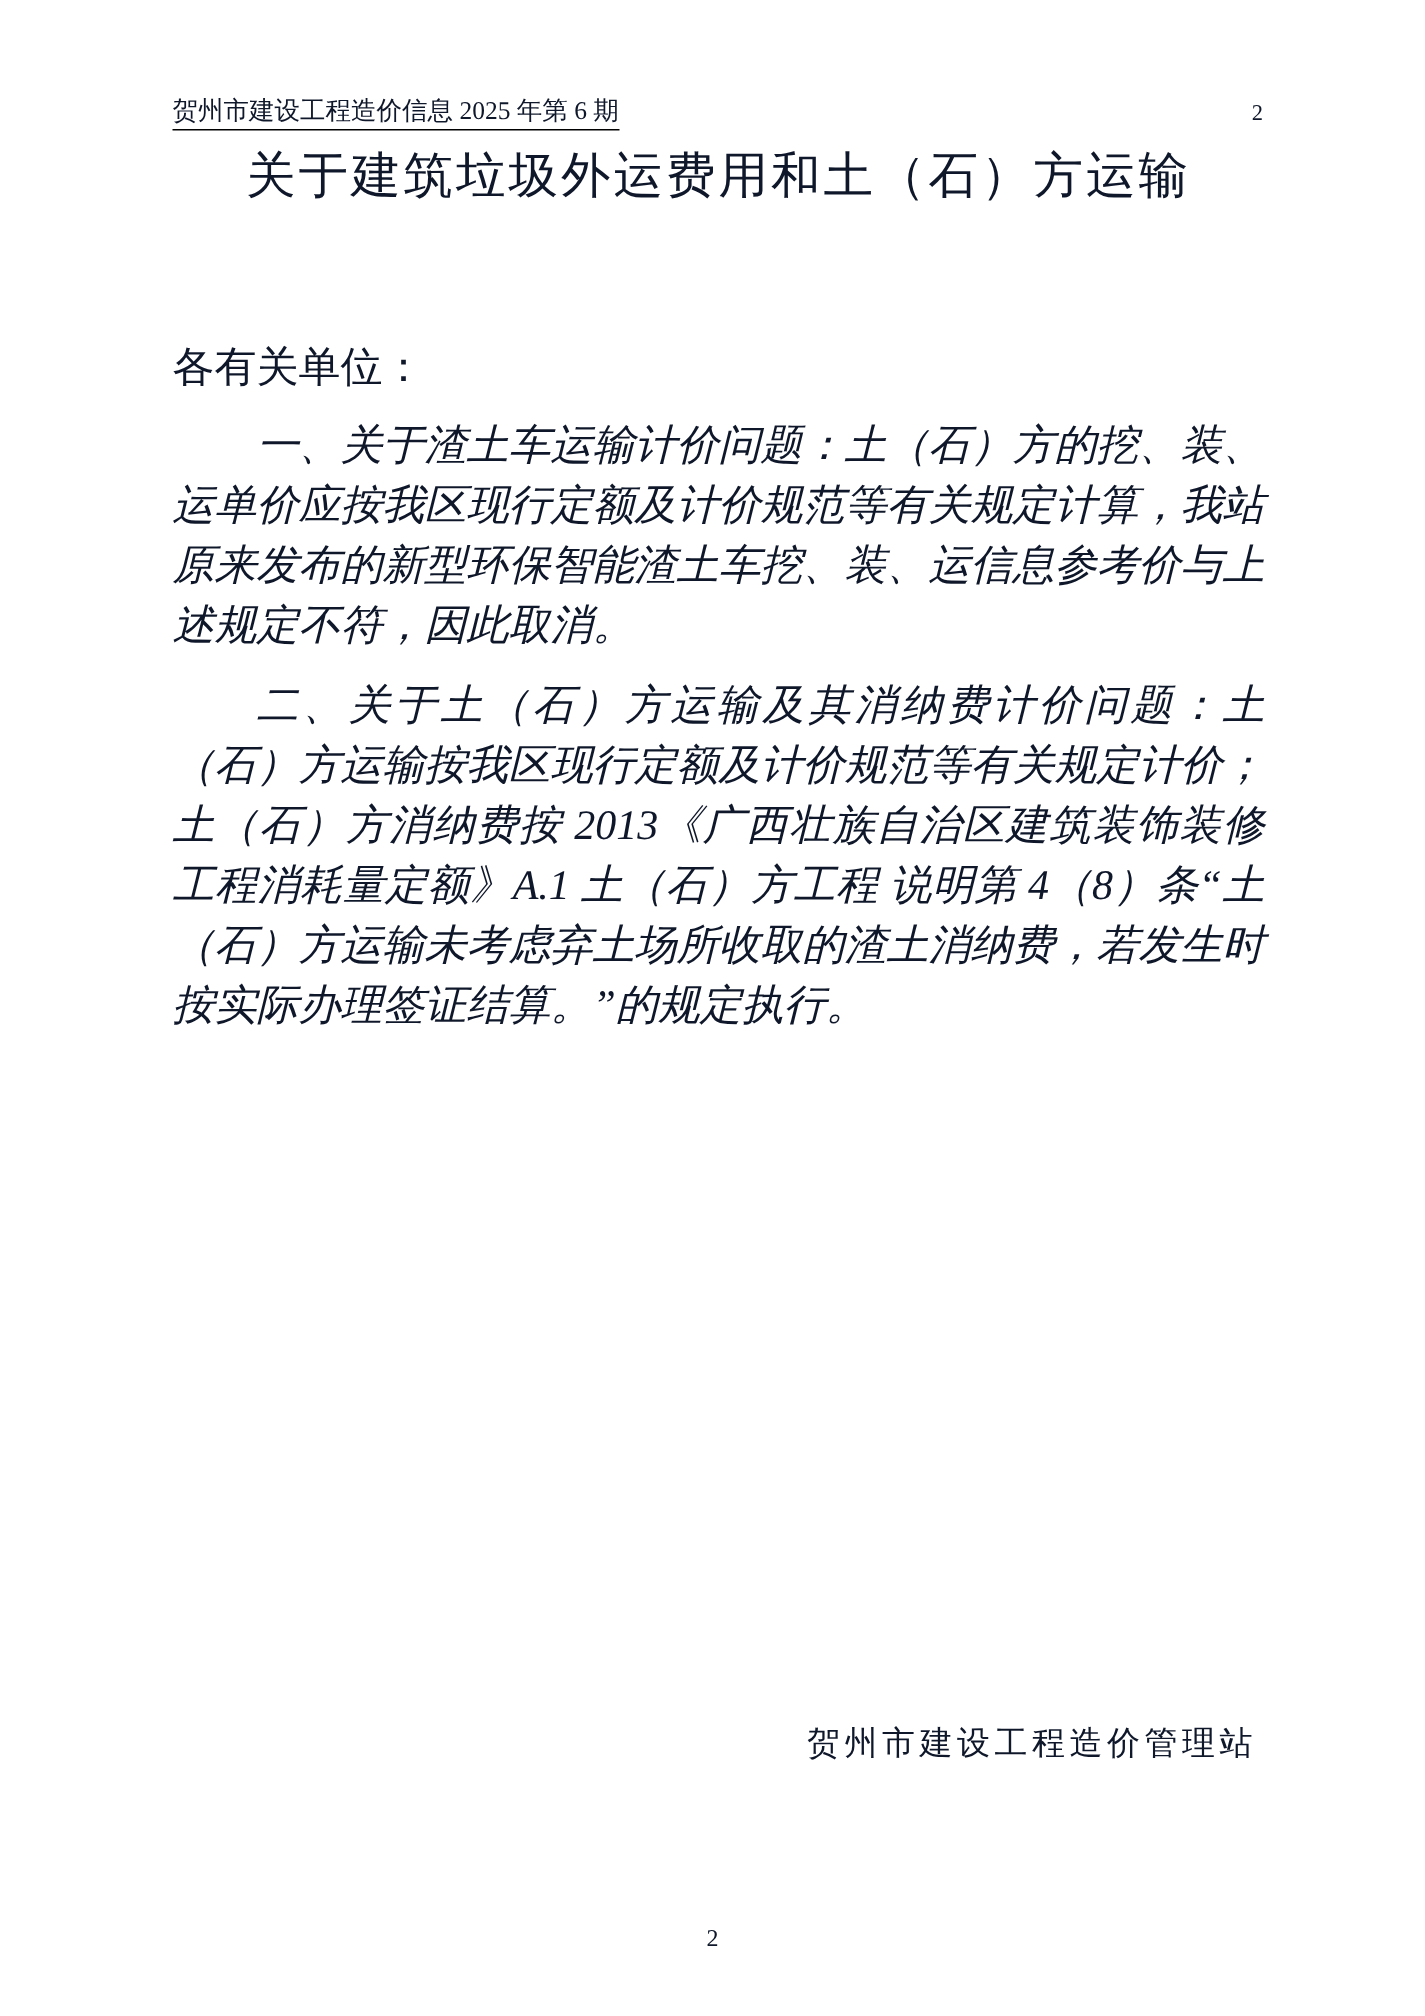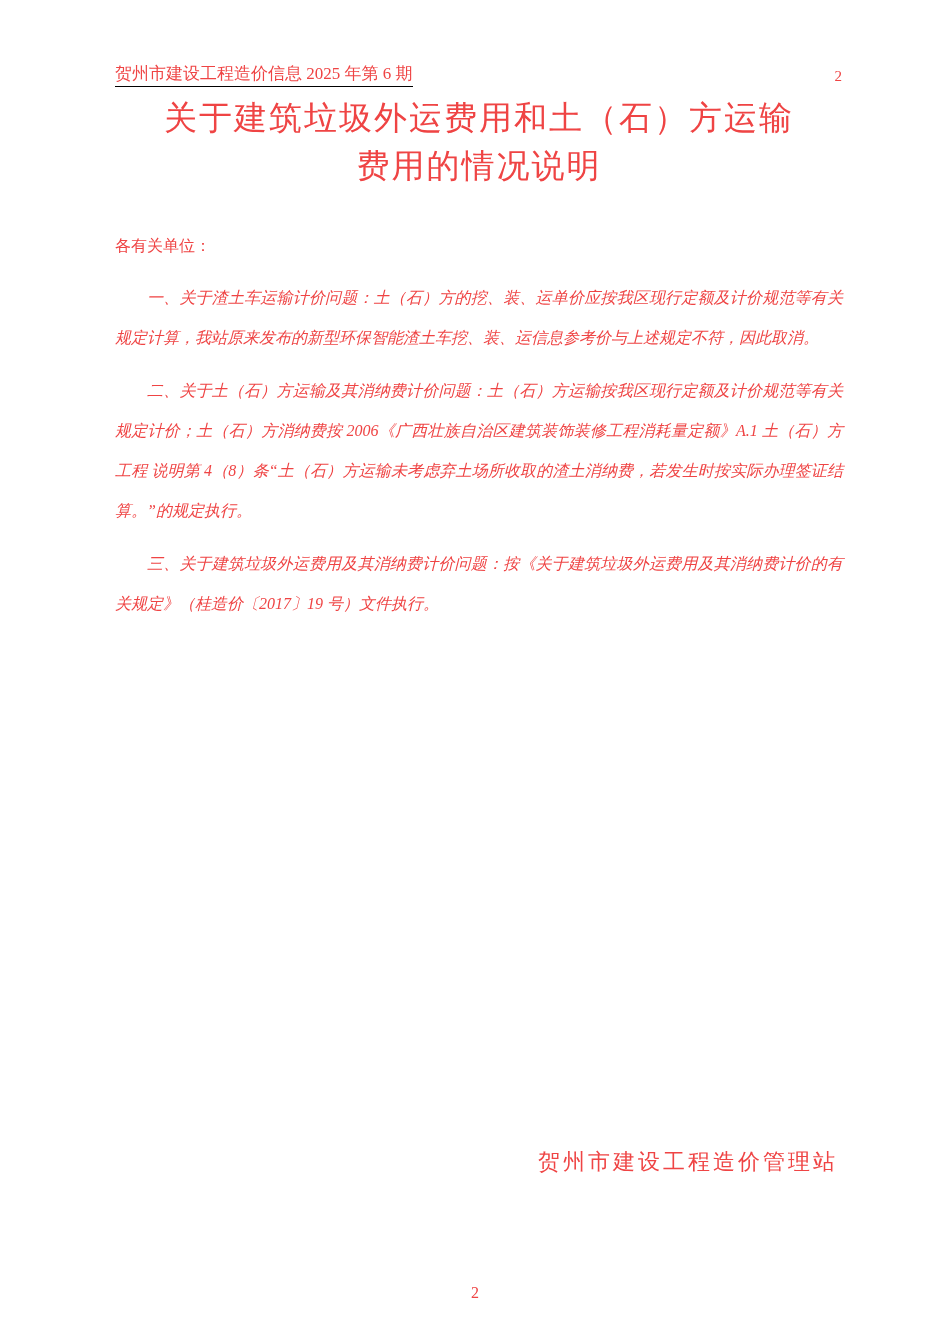--- a/index.html
+++ b/index.html
@@ -5,21 +5,21 @@
   html, body {
     margin: 0;
     padding: 0;
     background: #ffffff;
   }
   .page {
     position: relative;
     width: 950px;
     height: 1344px;
     background: #ffffff;
-    color: #ef4444;
+    color: #0f172a;
     font-family: "Liberation Serif", "DejaVu Serif", serif;
     overflow: hidden;
   }
   .header {
     position: absolute;
     top: 63px;
     left: 115px;
     right: 108px;
     display: flex;
     justify-content: space-between;
@@ -47,21 +47,21 @@
     line-height: 48px;
     letter-spacing: 2px;
     font-weight: normal;
     margin: 4px;
   }
   .body-block {
     position: absolute;
     top: 226px;
     left: 115px;
     width: 728px;
-    font-size: 16px;
+    font-size: 28px;
     line-height: 40px;
     text-align: justify;
   }
   .salutation {
     margin: 0 0 12px 0;
   }
   .para {
     margin: 0 0 13px 0;
     text-indent: 2em;
     font-style: italic;
@@ -89,29 +89,27 @@
 
 <div class="page">
 
   <div class="header">
     <span class="journal-title">贺州市建设工程造价信息 2025 年第 6 期</span>
     <span class="header-pageno">2</span>
   </div>
 
   <h1 class="doc-title">
     <span>关于建筑垃圾外运费用和土（石）方运输</span><br>
-    <span>费用的情况说明</span>
   </h1>
 
   <div class="body-block">
     <p class="salutation">各有关单位：</p>
     <div>
         <p class="para">一、关于渣土车运输计价问题：土（石）方的挖、装、运单价应按我区现行定额及计价规范等有关规定计算，我站原来发布的新型环保智能渣土车挖、装、运信息参考价与上述规定不符，因此取消。</p>
-        <p class="para">二、关于土（石）方运输及其消纳费计价问题：土（石）方运输按我区现行定额及计价规范等有关规定计价；土（石）方消纳费按 2006《广西壮族自治区建筑装饰装修工程消耗量定额》A.1 土（石）方工程 说明第 4（8）条“土（石）方运输未考虑弃土场所收取的渣土消纳费，若发生时按实际办理签证结算。”的规定执行。</p>
-        <p class="para">三、关于建筑垃圾外运费用及其消纳费计价问题：按《关于建筑垃圾外运费用及其消纳费计价的有关规定》（桂造价〔2017〕19 号）文件执行。</p>
+        <p class="para">二、关于土（石）方运输及其消纳费计价问题：土（石）方运输按我区现行定额及计价规范等有关规定计价；土（石）方消纳费按 2013《广西壮族自治区建筑装饰装修工程消耗量定额》A.1 土（石）方工程 说明第 4（8）条“土（石）方运输未考虑弃土场所收取的渣土消纳费，若发生时按实际办理签证结算。”的规定执行。</p>
       </div>
   </div>
 
   <div class="sign-block">
     <div>贺州市建设工程造价管理站</div>
   </div>
 
   <div class="footer">
     <span>2</span>
   </div>

